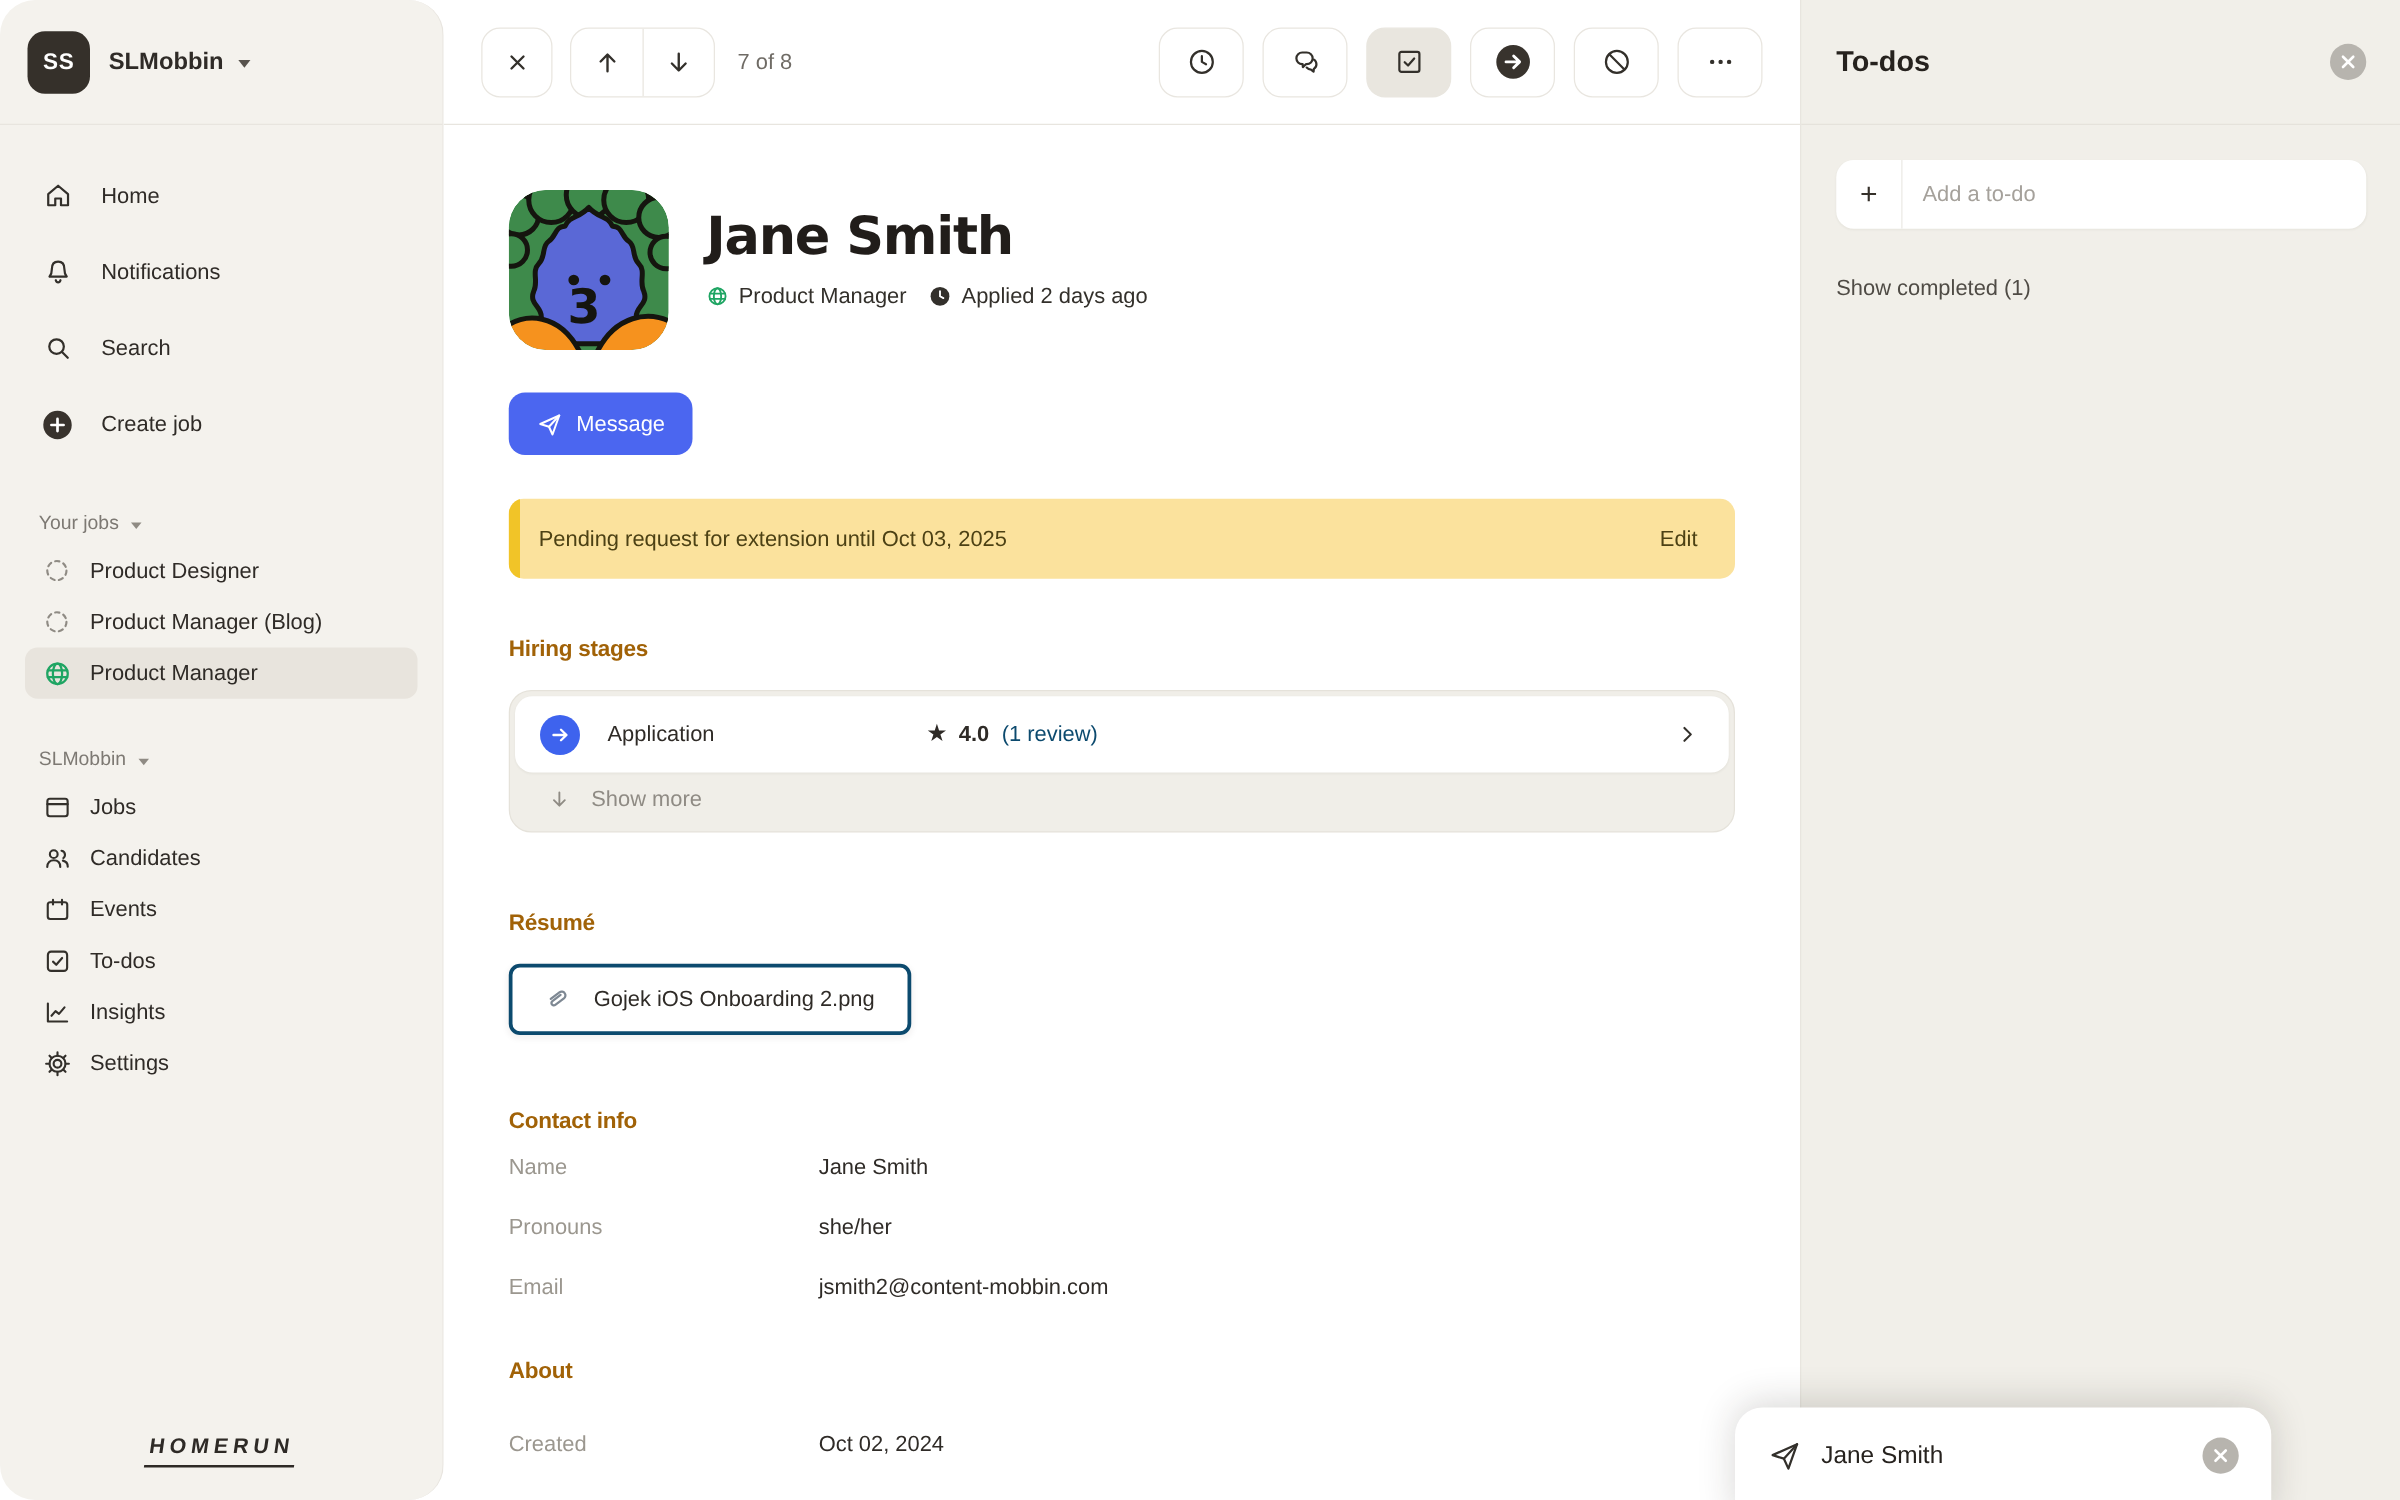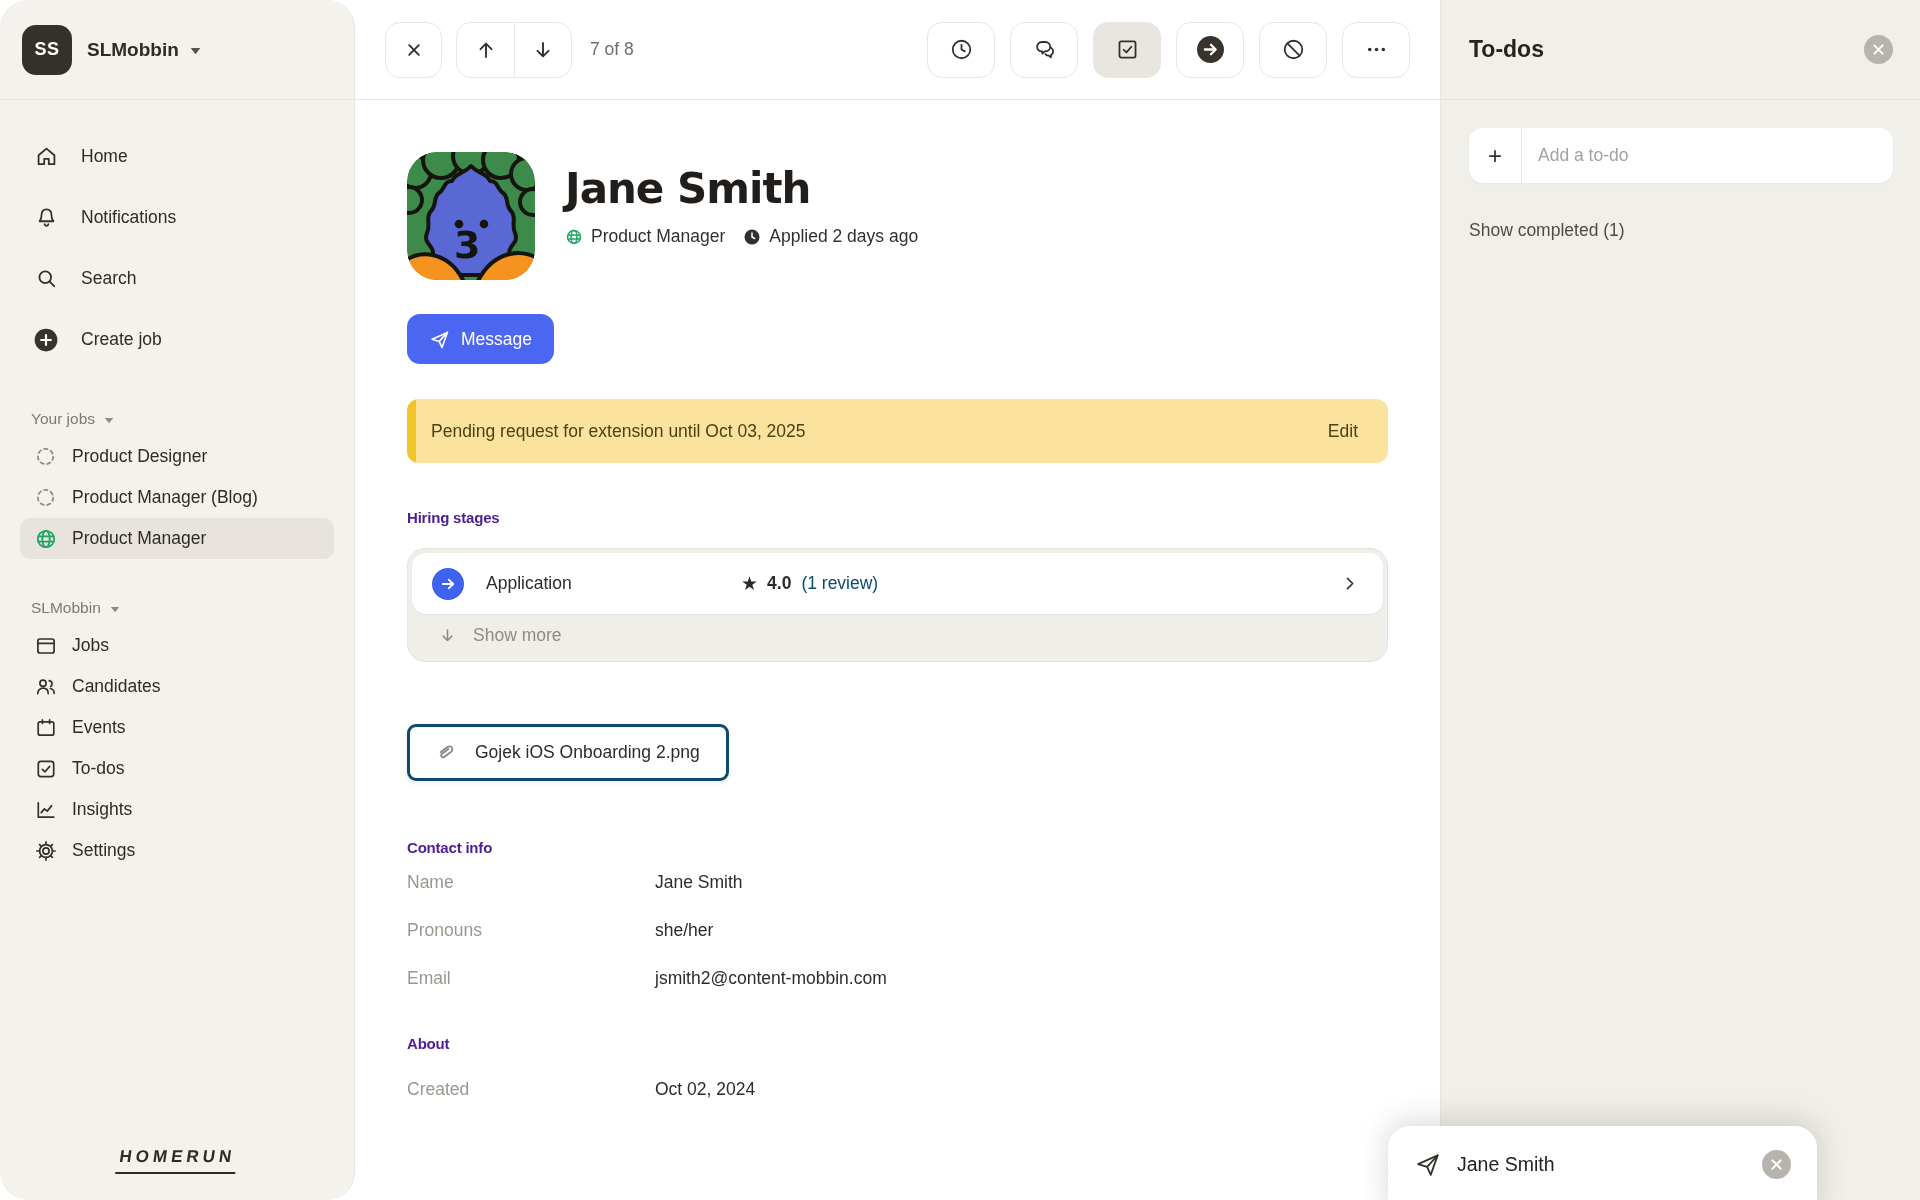--- a/index.html
+++ b/index.html
@@ -107,21 +107,21 @@
     position:relative; background:#fbe29d; border-radius:12px; height:64px;
     display:flex; align-items:center; padding:0 30px 0 24px; margin-bottom:46px; overflow:hidden;
   }
   .banner::before {
     content:""; position:absolute; left:0; top:0; bottom:0; width:9px; background:#f1c428;
   }
   .banner-text { flex:1; font-size:17.5px; color:#4c4114; }
   .banner-action { font-size:17.5px; color:#4c4114; cursor:pointer; }
 
   h2.sec {
-    margin:0 0 22px; font-size:15px; font-weight:700; color:#4c1d95; letter-spacing:-.2px;
+    margin:0 0 22px; font-size:18px; font-weight:700; color:#a16207; letter-spacing:-.2px;
   }
   .stages-card {
     background:#f0eee8; border:1px solid #e5e2da; border-radius:18px; padding:4px; margin-bottom:62px;
   }
   .stage-row {
     background:#fff; border-radius:14px; height:61px; display:flex; align-items:center;
     padding:0 24px 0 20px; cursor:pointer; box-shadow:0 1px 2px rgba(40,35,25,.05);
   }
   .stage-circle {
     width:32px; height:32px; border-radius:50%; background:#3e63ee; color:#fff;
@@ -526,20 +526,21 @@
         <div class="show-more">
           <span class="ic">
             <svg width="19" height="19" viewBox="0 0 24 24" style="stroke:#8f8b84;fill:none;stroke-width:1.9;stroke-linecap:round;stroke-linejoin:round">
                 <path d="M12 5 V18.2 M6.5 12.8 L12 18.4 L17.5 12.8"></path>
               </svg>
           </span>
           <span>Show more</span>
         </div>
       </div>
 
+      <h2 class="sec">Résumé</h2>
       <div>
         <div class="file-card">
           <span class="ic">
             <svg width="23" height="23" viewBox="0 0 24 24" style="stroke:#7e8893;fill:none;stroke-width:1.9;stroke-linecap:round;stroke-linejoin:round">
                 <path d="M4.8 11.6 L12 6.2 C13.4 5.2 15.4 5.4 16.4 6.8 C17.5 8.2 17.2 10.1 15.8 11.2 L8.6 16.6 C7.7 17.3 6.4 17.1 5.8 16.2 C5.1 15.4 5.3 14.1 6.2 13.4 L13 8.3"></path>
               </svg>
           </span>
           <span class="file-name">Gojek iOS Onboarding 2.png</span>
         </div>
       </div>
@@ -553,21 +554,21 @@
         <div class="info-row">
           <span class="info-label">Pronouns</span>
           <span class="info-value">she/her</span>
         </div>
         <div class="info-row">
           <span class="info-label">Email</span>
           <span class="info-value">jsmith2@content-mobbin.com</span>
         </div>
       </div>
 
-      <h2 class="sec" style="margin-bottom:27px">About</h2>
+      <h2 class="sec" style="margin-bottom:38px">About</h2>
       <div class="info-rows">
         <div class="info-row">
           <span class="info-label">Created</span>
           <span class="info-value">Oct 02, 2024</span>
         </div>
       </div>
     </div>
   </main>
 
   <aside class="todos-panel">

